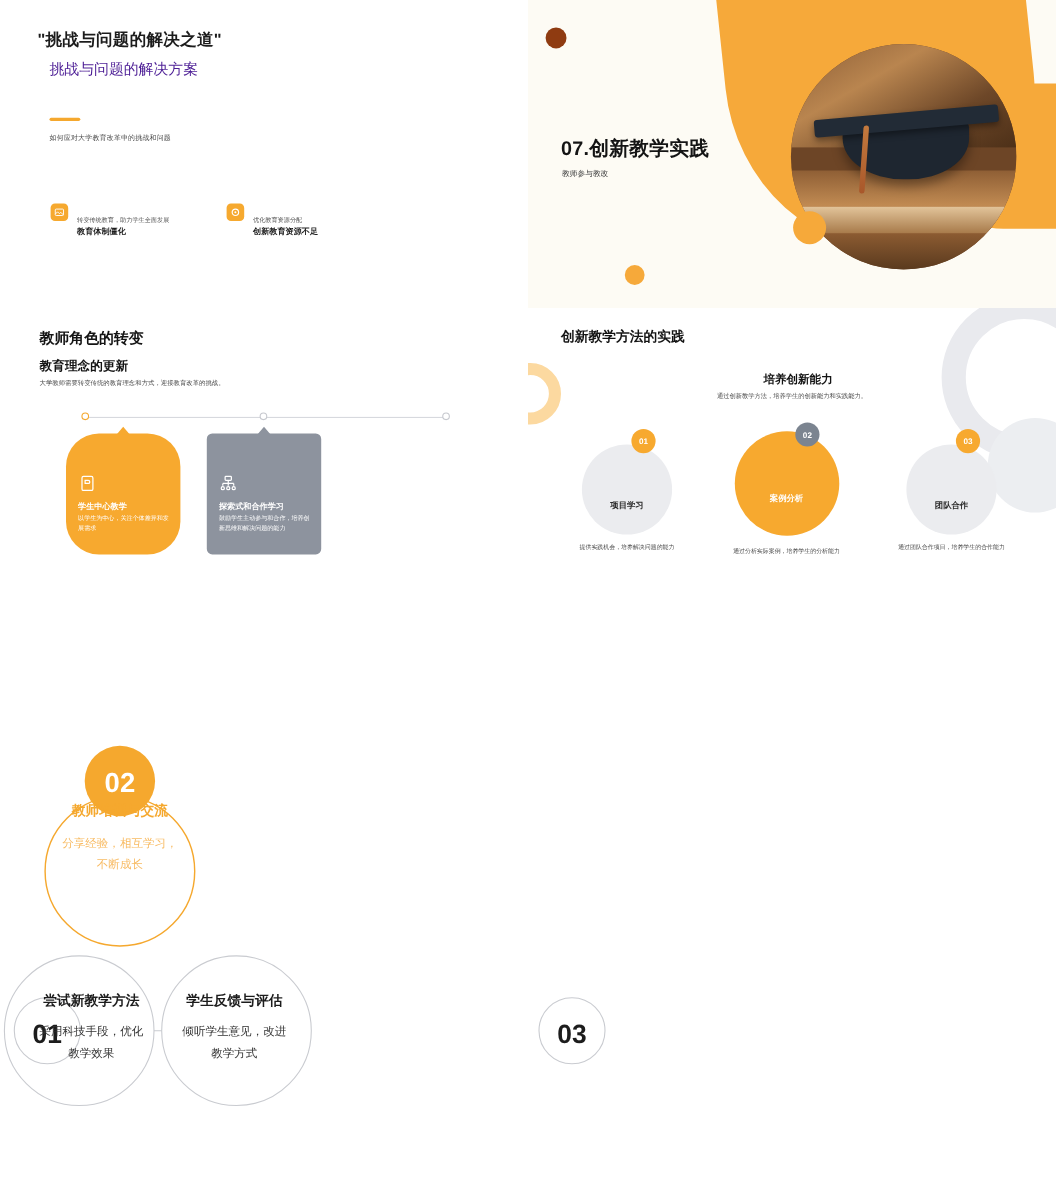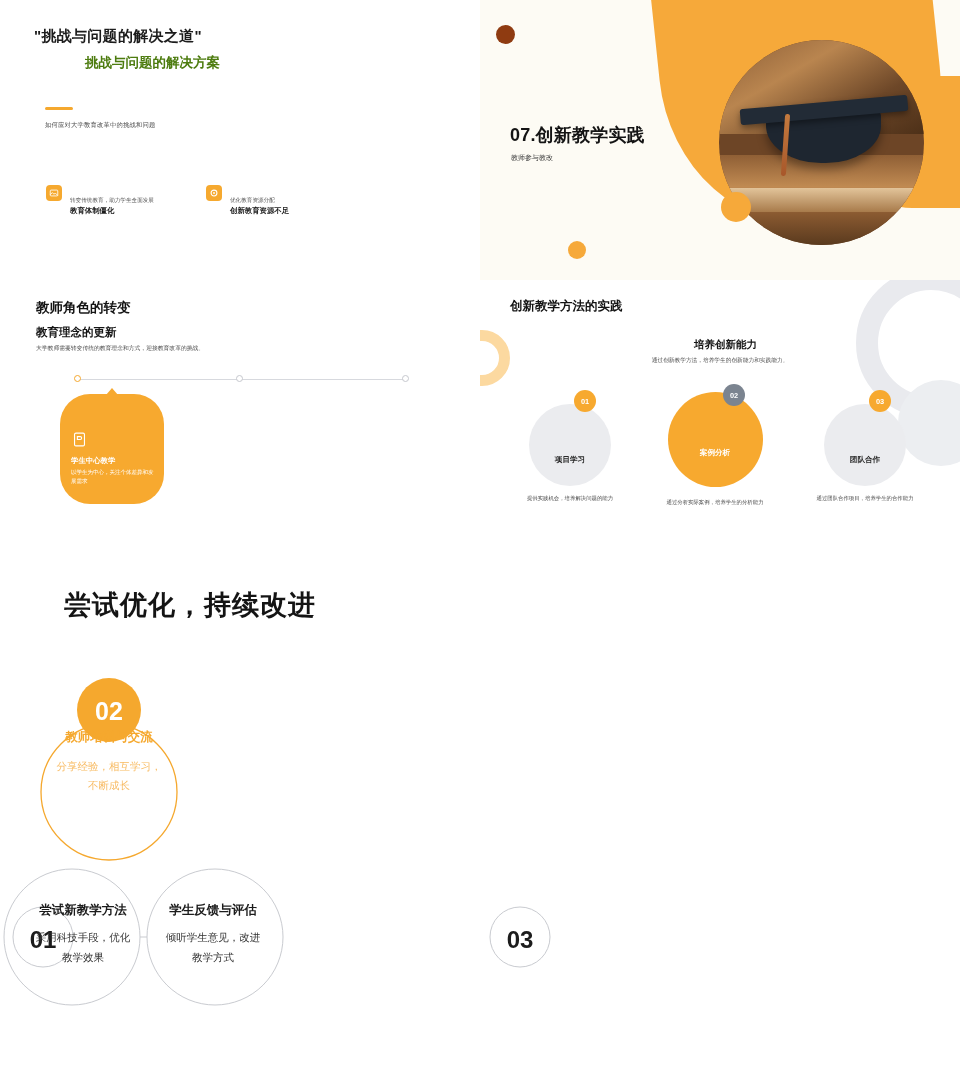--- a/index.html
+++ b/index.html
@@ -11,21 +11,21 @@
     overflow:hidden;
   }
   .page { position:relative; width:960px; height:1084px; }
 
   
   .panel { position:absolute; overflow:hidden; }
 
   
   #p1 { left:0; top:0; width:480px; height:280px; background:#ffffff; }
   #p1 .t1 { position:absolute; left:34px; top:27px; font-size:15px; font-weight:bold; letter-spacing:.3px; color:#1c1c1c; }
-  #p1 .t2 { position:absolute; left:45px; top:54px; font-size:13.5px; font-weight:bold; color:#4d7c0f;margin-left:40px; }
+  #p1 .t2 { position:absolute; left:45px; top:54px; font-size:13.5px; font-weight:normal; color:#4c1d95; }
   #p1 .rule { position:absolute; left:45px; top:107px; width:28px; height:2.6px; background:#f5a82e; border-radius:2px; }
   #p1 .sub  { position:absolute; left:45px; top:121px; font-size:6.3px; color:#4a4a4a; letter-spacing:.2px; }
   .feat { position:absolute; }
   .feat .ico { position:absolute; left:0; top:0; width:16px; height:16px; border-radius:4px;
                background:#f6a92f; display:flex; align-items:center; justify-content:center; }
   .feat .ico svg { width:10px; height:10px; display:block; }
   .feat .ft { position:absolute; left:24px; top:0px; font-size:7.4px; font-weight:bold; color:#1c1c1c; white-space:nowrap;margin-top:21px;}
   .feat .fd { position:absolute; left:24px; top:12px; font-size:5.6px; color:#555; white-space:nowrap;}
   #f1 { left:46px; top:185px; }
   #f2 { left:206px; top:185px; }
@@ -220,20 +220,34 @@
     <span class="cico">
       <svg viewBox="0 0 24 24" fill="none" stroke="#fff" stroke-width="1.6">
         <rect x="5" y="3" width="14" height="18" rx="2"></rect>
           <path d="M9 8h4a2 2 0 0 1 0 4H9V8z"></path>
       </svg>
     </span>
     <span class="ct">学生中心教学</span>
     <span class="cd">以学生为中心，关注个体差异和发展需求</span>
   </div>
 
+  <div class="card grey" id="c2">
+    <i class="arrow"></i>
+    <span class="cico">
+      <svg viewBox="0 0 24 24" fill="none" stroke="#fff" stroke-width="1.6">
+        <rect x="8" y="3" width="8" height="5" rx="1"></rect>
+          <path d="M12 8v4M5 12h14M5 12v3M12 12v3M19 12v3"></path>
+        <circle cx="5" cy="18" r="2"></circle>
+          <circle cx="12" cy="18" r="2"></circle>
+          <circle cx="19" cy="18" r="2"></circle>
+      </svg>
+    </span>
+    <span class="ct">探索式和合作学习</span>
+    <span class="cd">鼓励学生主动参与和合作，培养创新思维和解决问题的能力</span>
+  </div>
 
 
   <section class="panel" id="p4">
     <div class="ring-grey"></div>
     <div class="ring-grey2"></div>
     <div class="arc-orange"></div>
     <div class="h1">创新教学方法的实践</div>
     <div class="ch">培养创新能力</div>
     <div class="cs">通过创新教学方法，培养学生的创新能力和实践能力。</div>
   </section>
@@ -254,21 +268,20 @@
   </div>
   <div class="bub" id="b3">
     <div class="badge">03</div>
     <div class="circ">
         <span>团队合作</span>
       </div>
     <div class="desc">通过团队合作项目，培养学生的合作能力</div>
   </div>
 
   <section class="panel" id="p5">
-    <div class="big">尝试优化，持续改进</div>
 
     <svg class="diag" viewBox="0 0 480 524">
 
       <line x1="250" y1="838" x2="250" y2="838" stroke="#c9cbd0"></line>
       <path d="M246 823 L207 862" stroke="#c9cbd0" stroke-width="1" fill="none"></path>
       <path d="M380 823 L419 862" stroke="#c9cbd0" stroke-width="1" fill="none"></path>
 
       <circle cx="109" cy="232" r="68" fill="#ffffff" stroke="#f5a82e" stroke-width="1.3"></circle>
 
       <circle cx="72" cy="377" r="68" fill="none" stroke="#c9cbd0" stroke-width="1"></circle>

